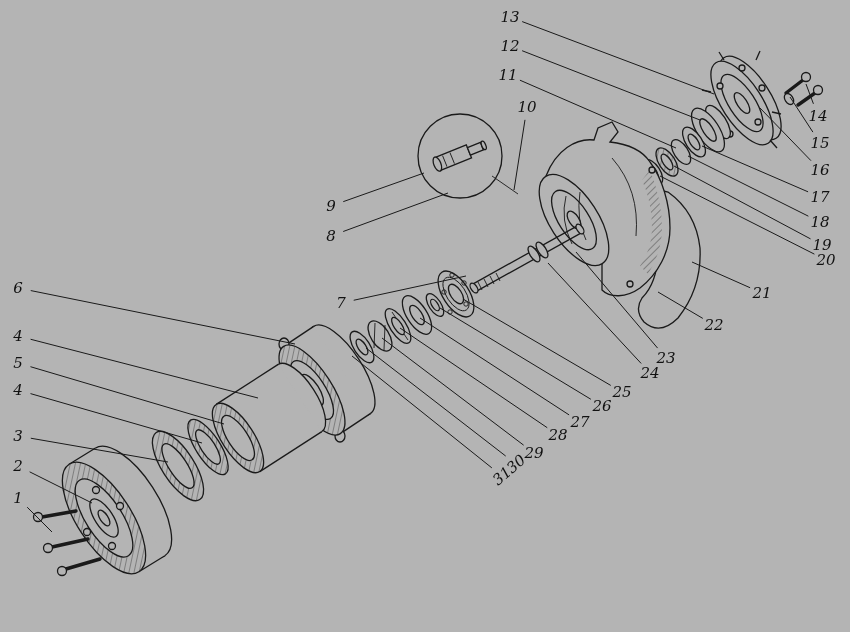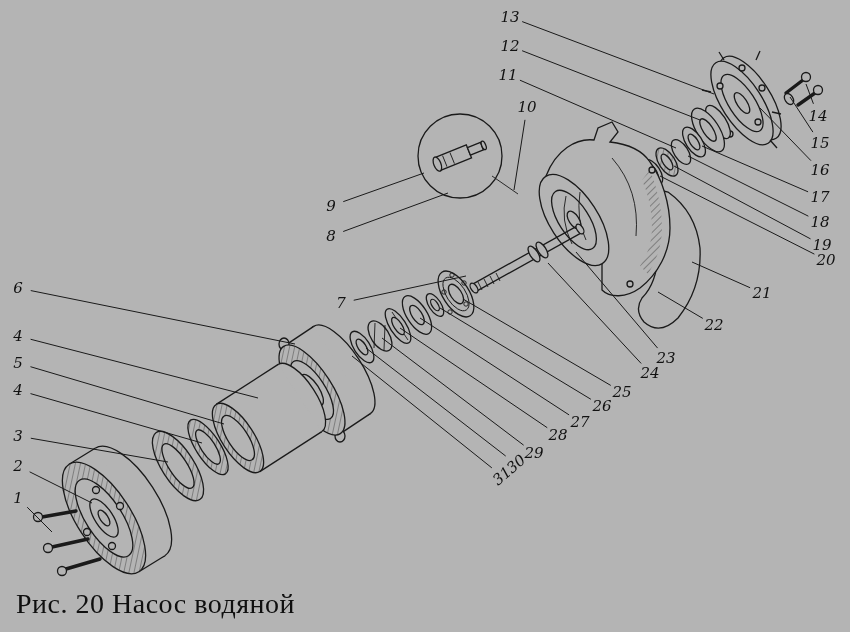--- a/index.html
+++ b/index.html
@@ -264,14 +264,13 @@
         <text x="558" y="440">28</text>
         <line x1="523.6328300391148" y1="445.15641746380396" x2="382" y2="338"></line>
         <text x="534" y="458">29</text>
         <line x1="505.7163112065368" y1="456.0472806663884" x2="366" y2="348"></line>
         <text x="516" y="469" transform="rotate(-40 516 464)">30</text>
         <line x1="491.8487054772406" y1="467.87896438179246" x2="352" y2="356"></line>
         <text x="502" y="481" transform="rotate(-40 502 476)">31</text>
       </g>
   </svg>
 
-  <div class="caption">Рис. 20 Насос водяной</div>
 </div>
 
 </body></html>

